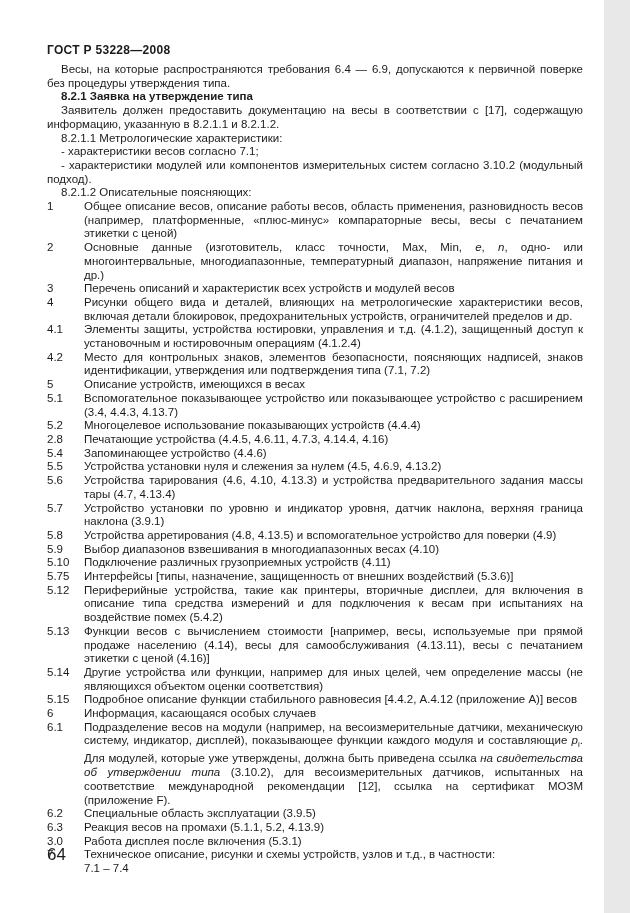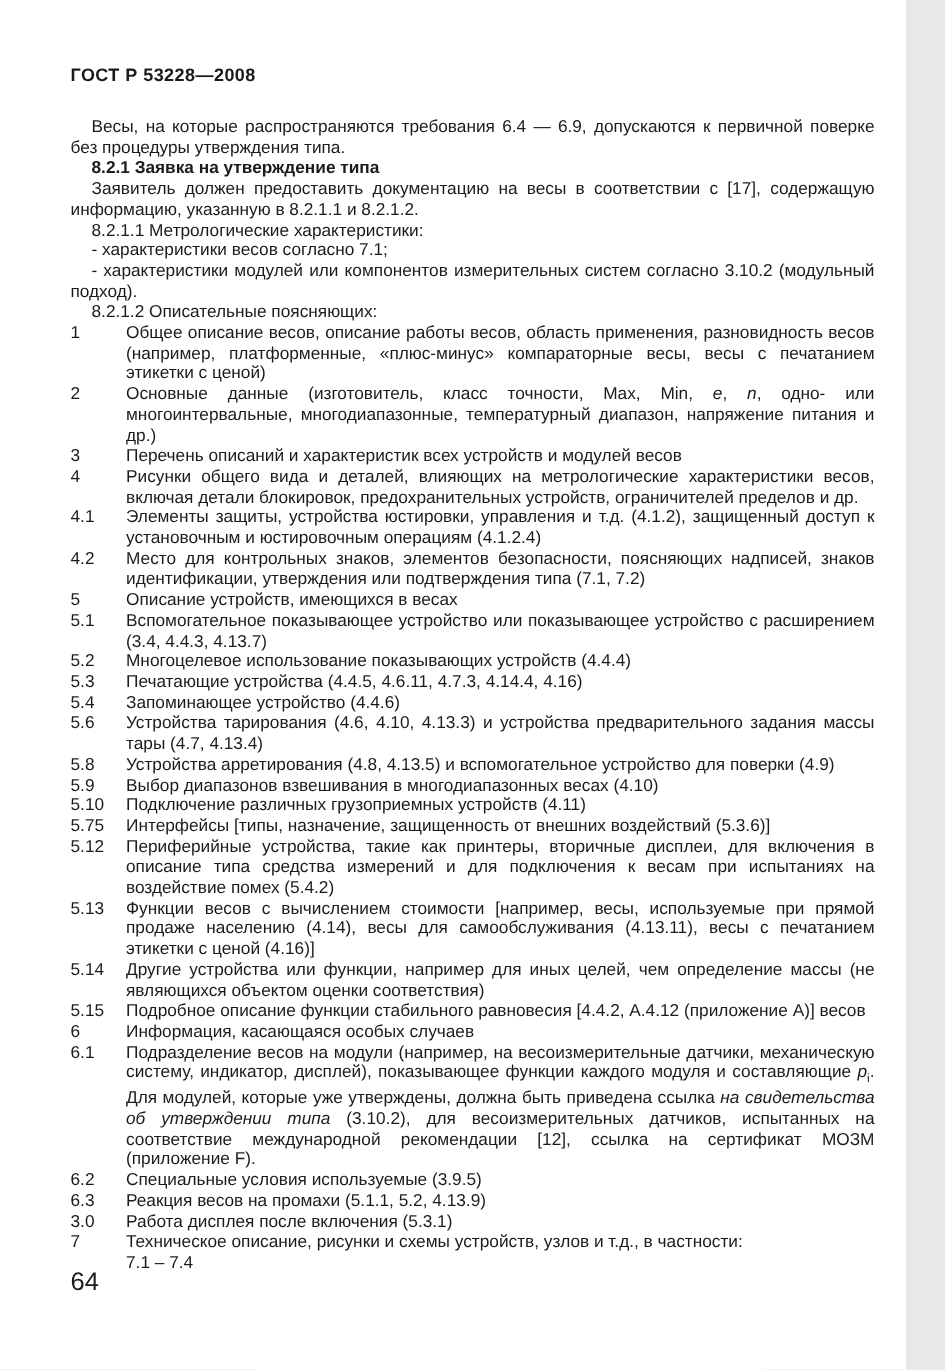--- a/index.html
+++ b/index.html
@@ -23,21 +23,21 @@
     position: absolute;
     top: 44px;
     left: 47px;
     font-weight: bold;
     font-size: 12px;
     letter-spacing: 0.3px;
     white-space: nowrap;
   }
   .doc-body {
     position: absolute;
-    top: 79px;
+    top: 63px;
     left: 47px;
     width: 536px;
     text-align: justify;
   }
   .para {
     margin: 0;
     text-indent: 14px;
   }
   .para.bold {
     font-weight: bold;
@@ -113,32 +113,40 @@
   </div>
         <div class="list-row">
     <span class="num">5.1</span>
     <span class="txt">Вспомогательное  показывающее  устройство или показывающее устройство с расширением (3.4, 4.4.3, 4.13.7)</span>
   </div>
         <div class="list-row">
     <span class="num">5.2</span>
     <span class="txt">Многоцелевое использование показывающих устройств (4.4.4)</span>
   </div>
         <div class="list-row">
-    <span class="num">5.3</span>
+    <span class="num">2.8</span>
     <span class="txt">Печатающие устройства (4.4.5, 4.6.11, 4.7.3, 4.14.4, 4.16)</span>
   </div>
         <div class="list-row">
     <span class="num">5.4</span>
     <span class="txt">Запоминающее устройство (4.4.6)</span>
   </div>
         <div class="list-row">
+    <span class="num">5.5</span>
+    <span class="txt">Устройства установки нуля и слежения за нулем (4.5, 4.6.9, 4.13.2)</span>
+  </div>
+        <div class="list-row">
     <span class="num">5.6</span>
     <span class="txt">Устройства тарирования (4.6, 4.10, 4.13.3) и устройства предварительного задания массы тары (4.7, 4.13.4)</span>
   </div>
         <div class="list-row">
+    <span class="num">5.7</span>
+    <span class="txt">Устройство установки по уровню и индикатор уровня,  датчик  наклона,  верхняя  граница  наклона (3.9.1)</span>
+  </div>
+        <div class="list-row">
     <span class="num">5.8</span>
     <span class="txt">Устройства арретирования (4.8, 4.13.5) и вспомогательное устройство для поверки (4.9)</span>
   </div>
         <div class="list-row">
     <span class="num">5.9</span>
     <span class="txt">Выбор диапазонов взвешивания в многодиапазонных весах (4.10)</span>
   </div>
         <div class="list-row">
     <span class="num">5.10</span>
     <span class="txt">Подключение различных грузоприемных устройств (4.11)</span>
@@ -166,21 +174,21 @@
         <div class="list-row">
     <span class="num">6</span>
     <span class="txt">Информация, касающаяся особых случаев</span>
   </div>
         <div class="list-row">
     <span class="num">6.1</span>
     <span class="txt">Подразделение весов на модули (например, на весоизмерительные датчики, механическую систему, индикатор, дисплей), показывающее функции каждого модуля и составляющие <i>p</i><sub>i</sub>.  Для  модулей, которые уже утверждены,  должна быть приведена ссылка <i>на свидетельства об утверждении типа</i> (3.10.2), для весоизмерительных датчиков, испытанных на соответствие международной рекомендации [12], ссылка на сертификат МОЗМ (приложение F).</span>
   </div>
         <div class="list-row">
     <span class="num">6.2</span>
-    <span class="txt">Специальные условия используемые (3.9.5)</span>
+    <span class="txt">Специальные область эксплуатации (3.9.5)</span>
   </div>
         <div class="list-row">
     <span class="num">6.3</span>
     <span class="txt">Реакция весов на промахи (5.1.1, 5.2, 4.13.9)</span>
   </div>
         <div class="list-row">
     <span class="num">3.0</span>
     <span class="txt">Работа дисплея после включения (5.3.1)</span>
   </div>
         <div class="list-row">

